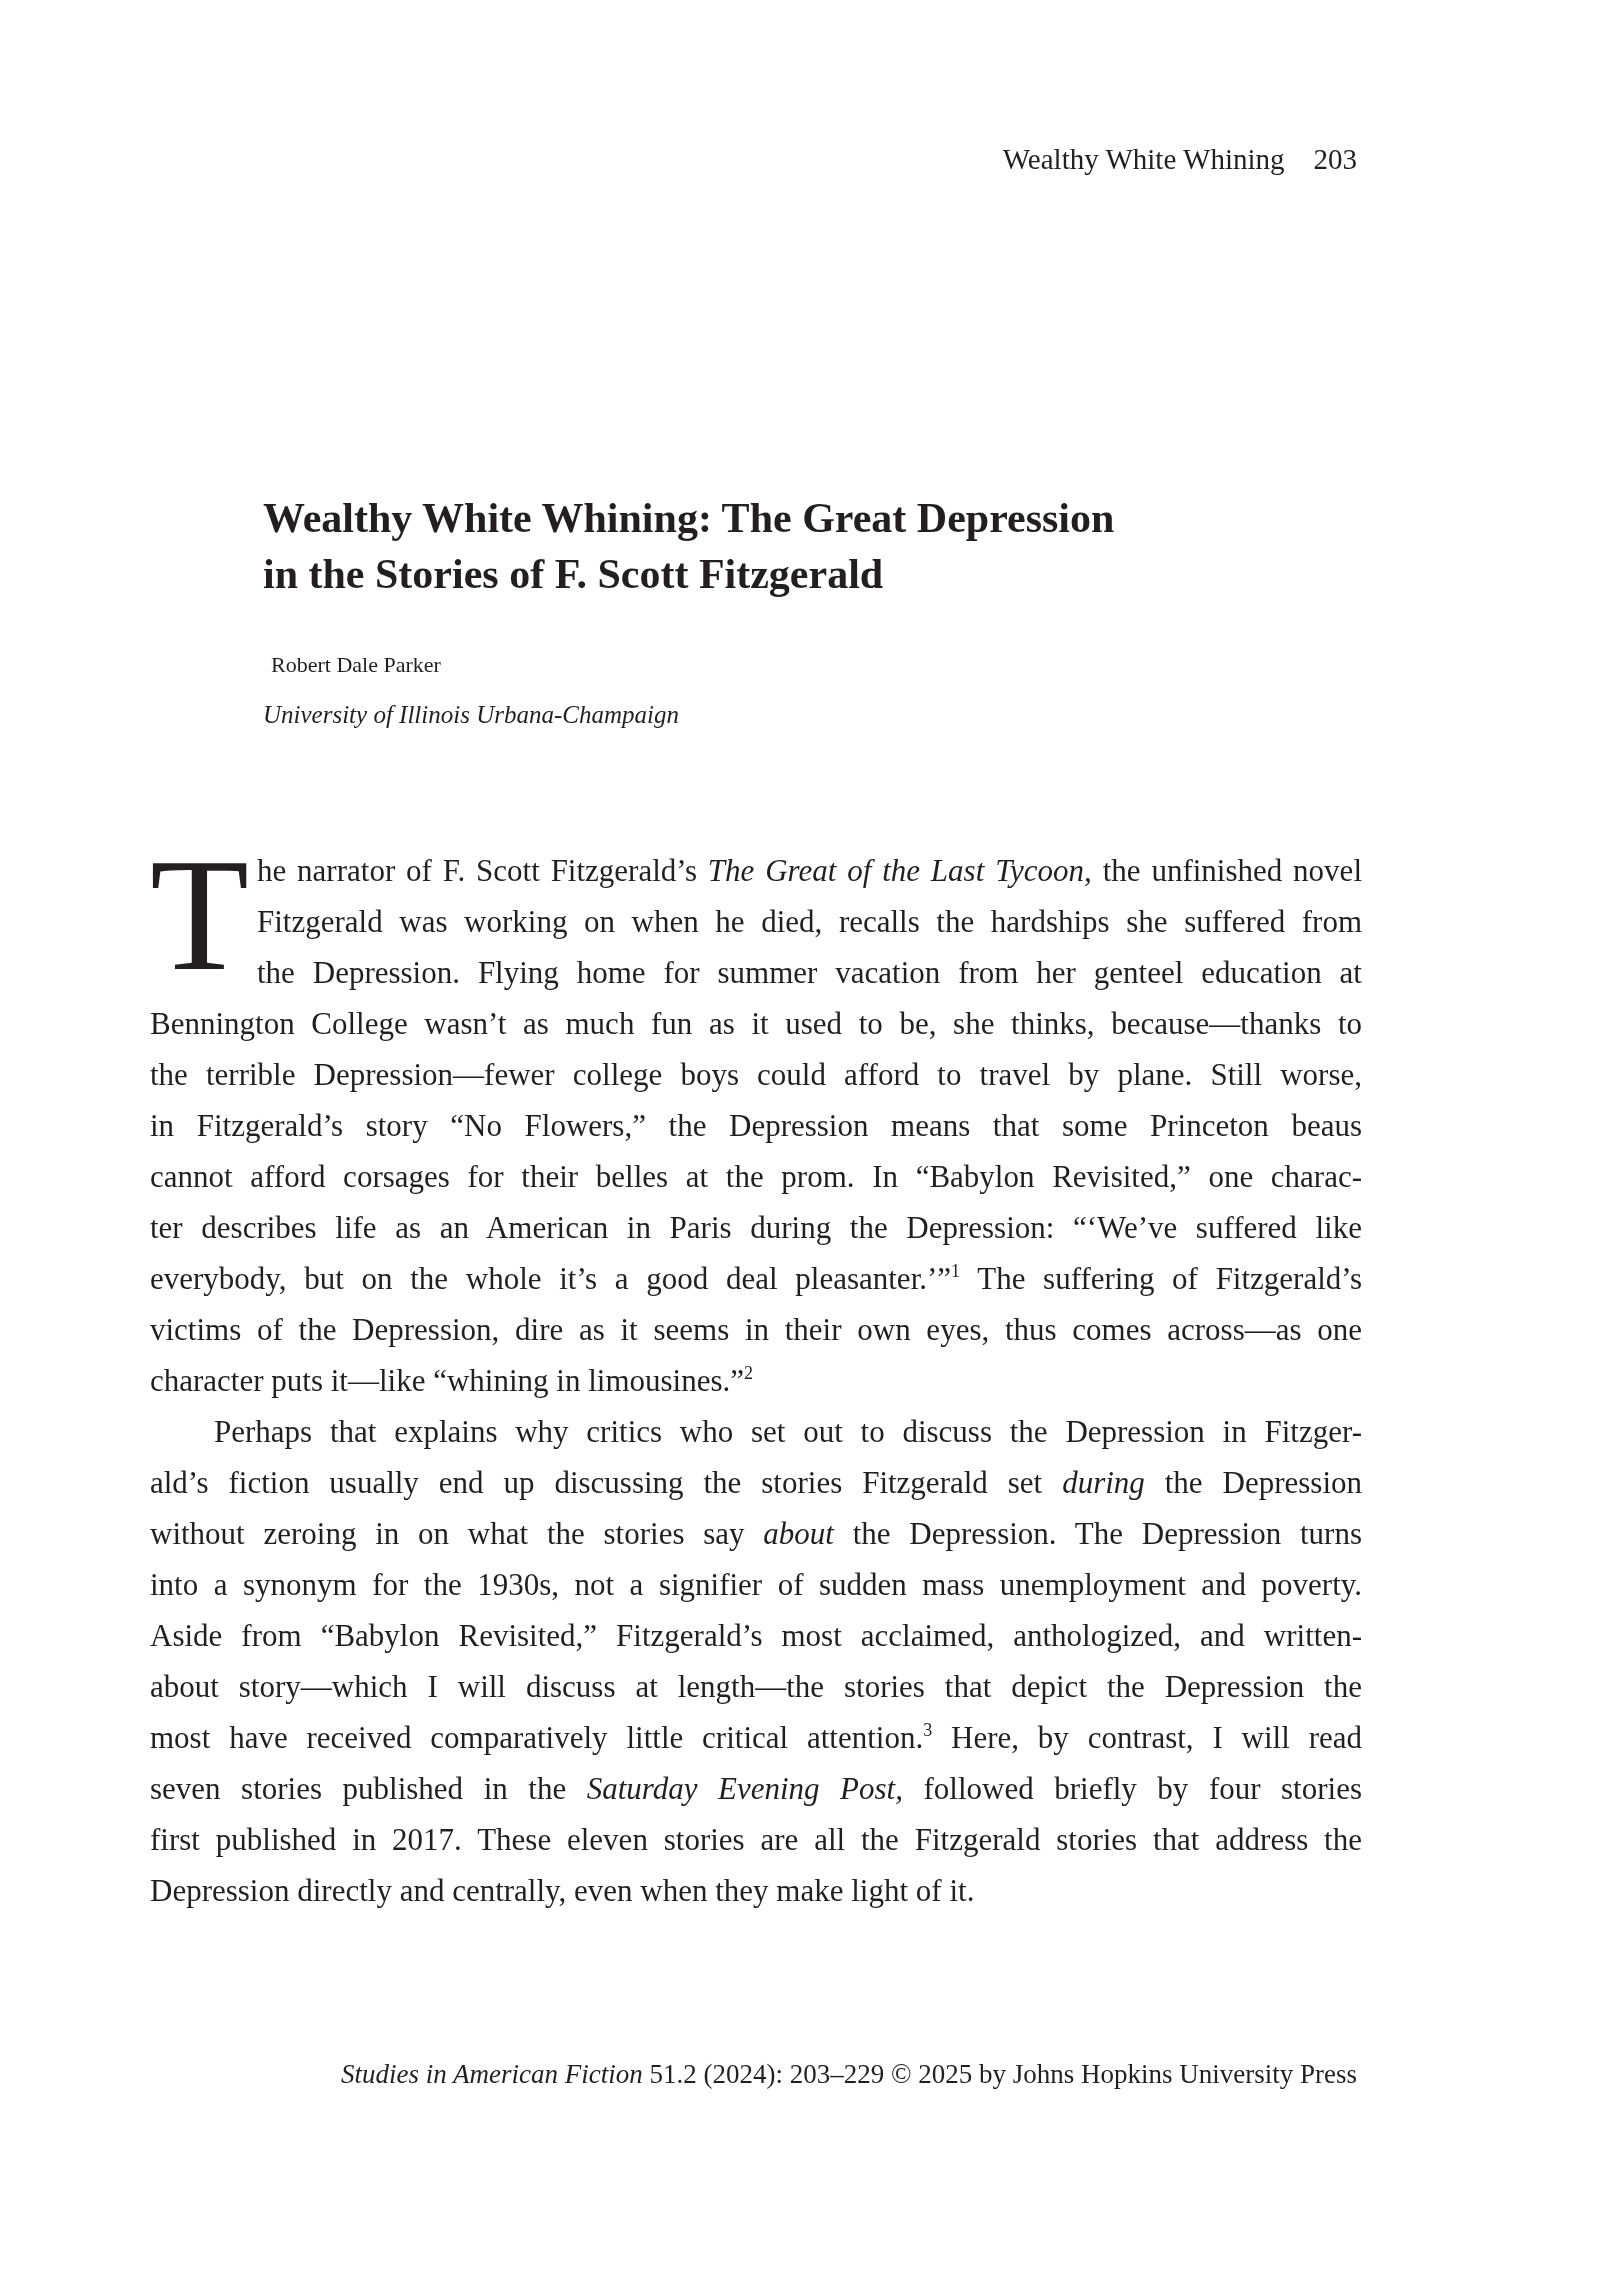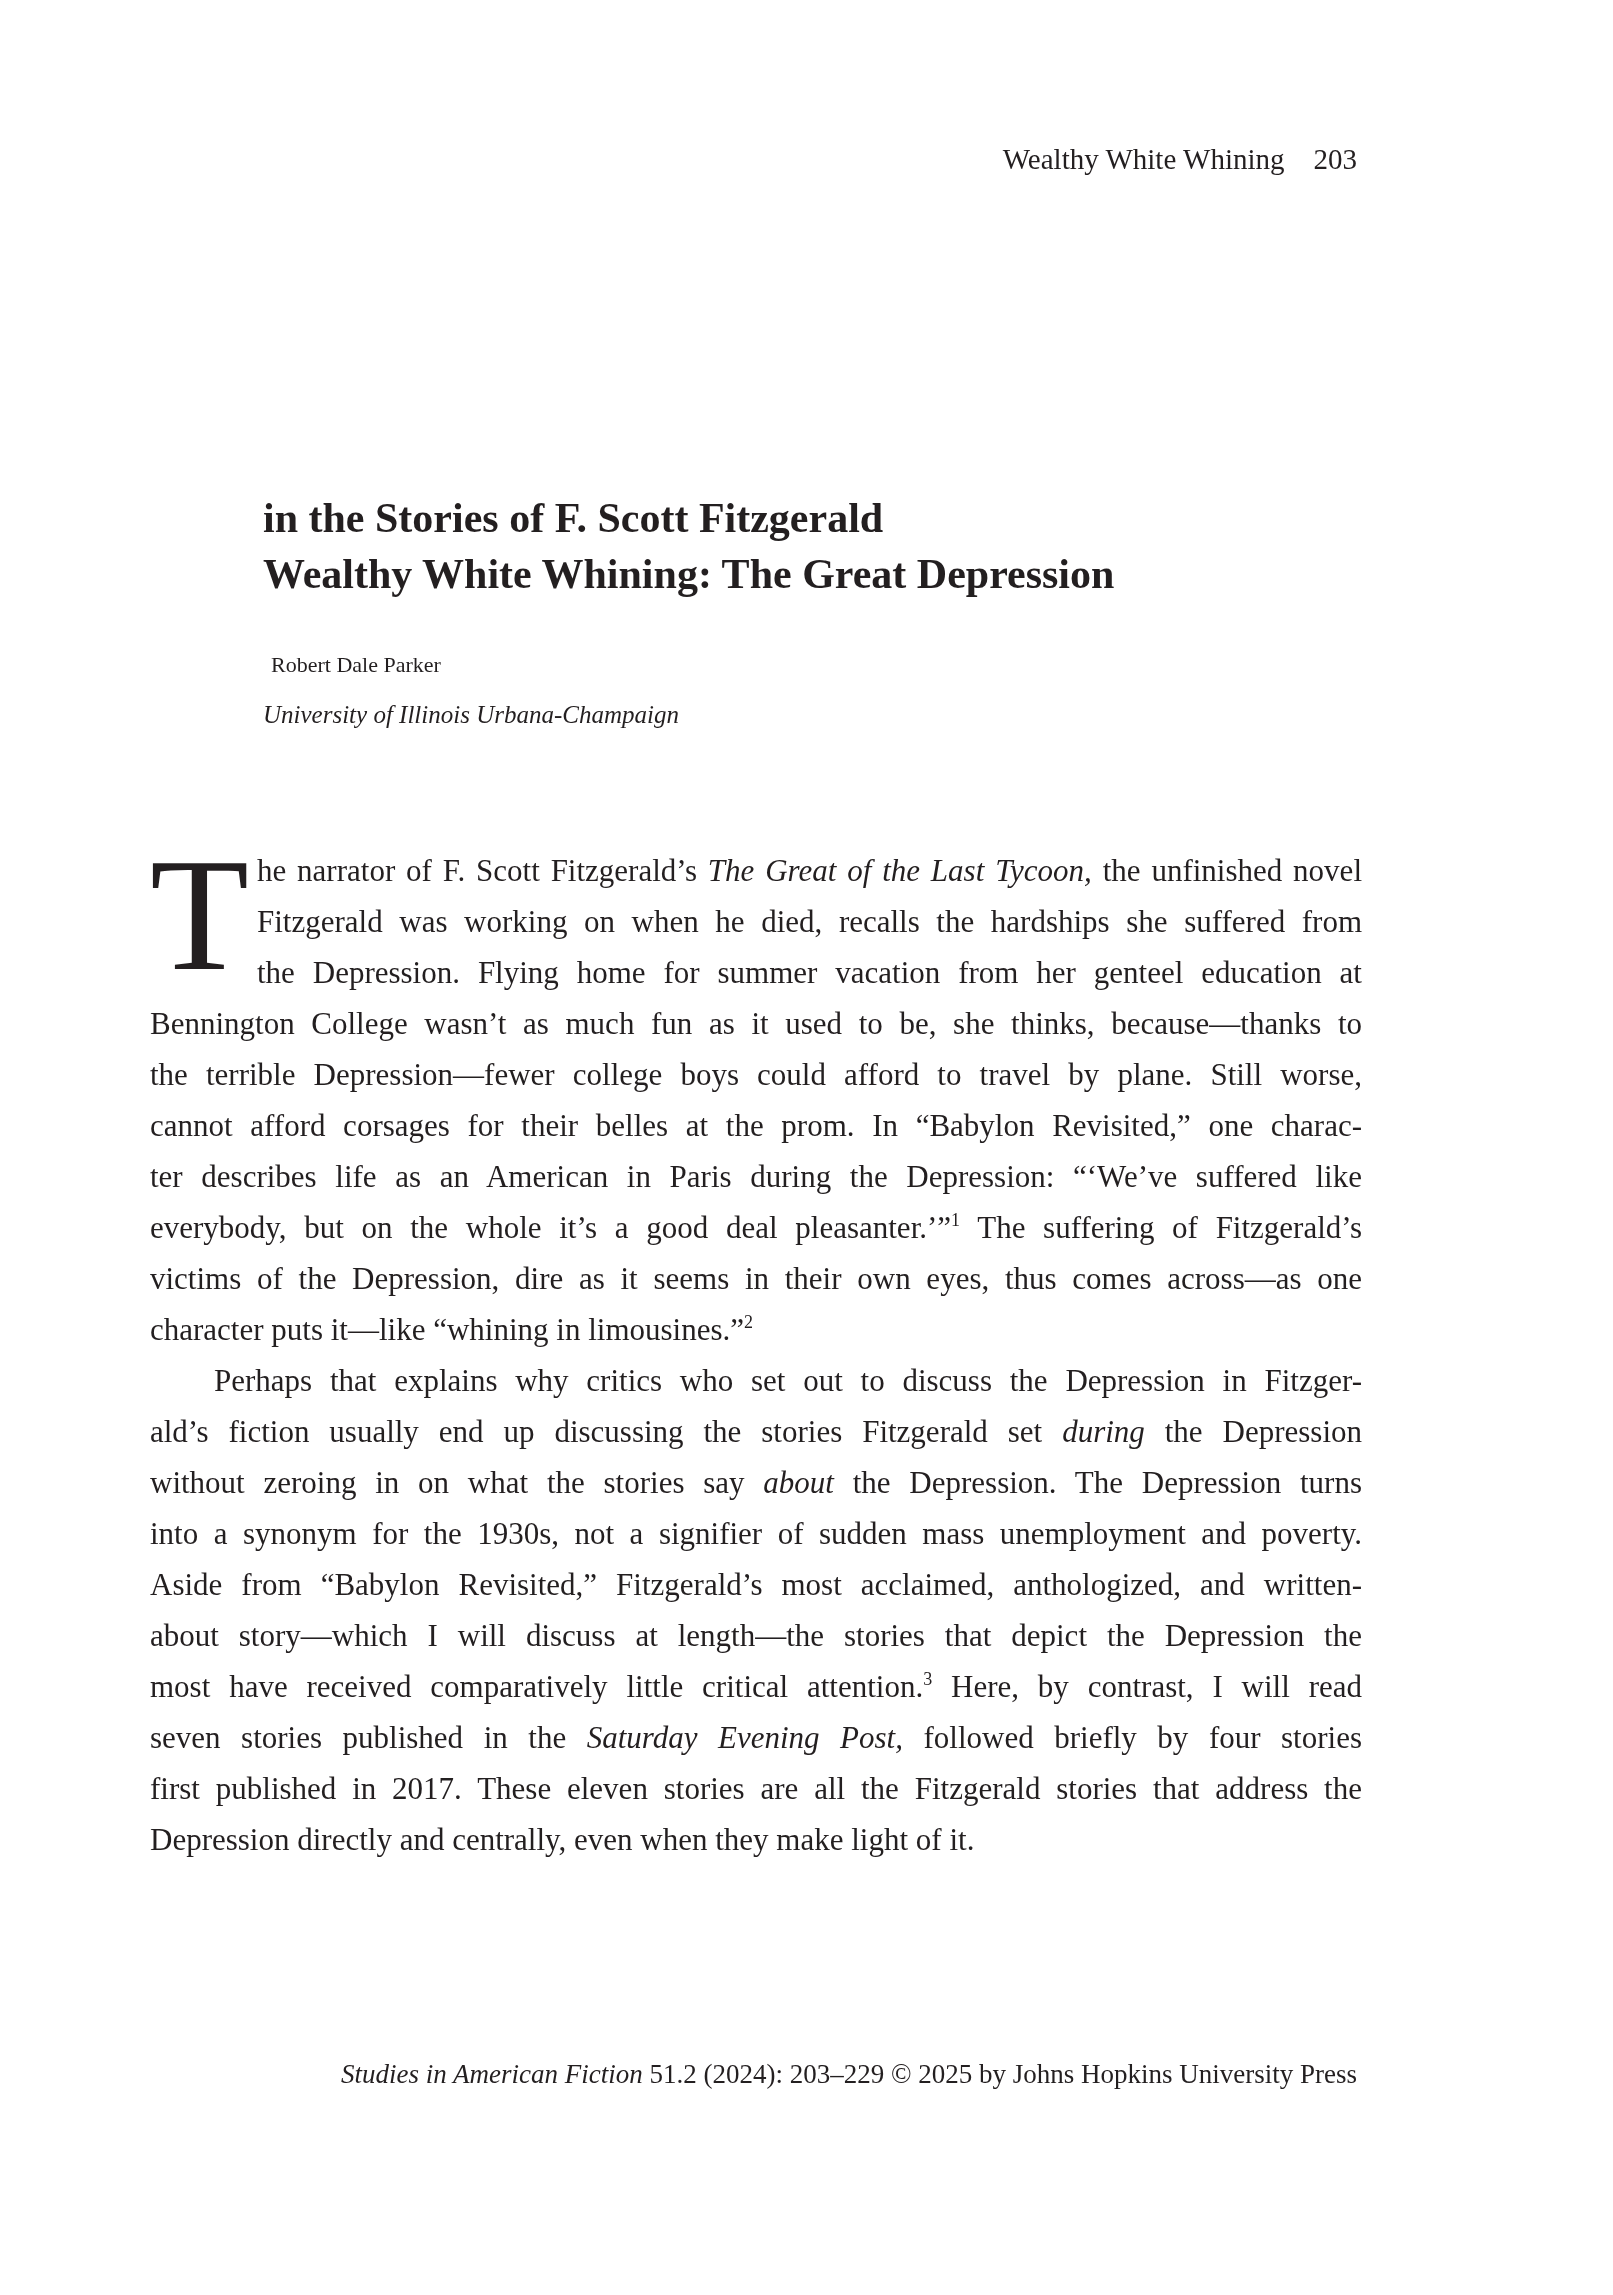--- a/index.html
+++ b/index.html
@@ -111,36 +111,37 @@
     .footer .journal { font-style: italic; }
   </style>
 </head>
 <body>
 
 <div class="running-head">
   <span class="rh-title">Wealthy White Whining</span><span class="rh-page">203</span>
 </div>
 
 <h1 class="article-title">
+  <div>Wealthy White Whining: The Great Depression</div>
   <div>in the Stories of F. Scott Fitzgerald</div>
-  <div>Wealthy White Whining: The Great Depression</div>
 </h1>
 
 <div class="author">Robert Dale Parker</div>
 <div class="affiliation">University of Illinois Urbana-Champaign</div>
 
 <div class="drop-cap">T</div>
 
 <div class="body-text">
   <div id="para1">
       <div class="line indent-drop"><span class="line-inner"><span>he narrator of F. Scott Fitzgerald’s </span><em>The Great of the Last Tycoon,</em><span> the unfinished novel</span></span></div>
       <div class="line indent-drop"><span class="line-inner"><span>Fitzgerald was working on when he died, recalls the hardships she suffered from</span></span></div>
       <div class="line indent-drop"><span class="line-inner"><span>the Depression. Flying home for summer vacation from her genteel education at</span></span></div>
       <div class="line"><span class="line-inner"><span>Bennington College wasn’t as much fun as it used to be, she thinks, because—thanks to</span></span></div>
       <div class="line"><span class="line-inner"><span>the terrible Depression—fewer college boys could afford to travel by plane. Still worse,</span></span></div>
+      <div class="line"><span class="line-inner"><span>in Fitzgerald’s story “No Flowers,” the Depression means that some Princeton beaus</span></span></div>
       <div class="line"><span class="line-inner"><span>cannot afford corsages for their belles at the prom. In “Babylon Revisited,” one charac-</span></span></div>
       <div class="line"><span class="line-inner"><span>ter describes life as an American in Paris during the Depression: “‘We’ve suffered like</span></span></div>
       <div class="line"><span class="line-inner"><span>everybody, but on the whole it’s a good deal pleasanter.’”</span><sup>1</sup><span> The suffering of Fitzgerald’s</span></span></div>
       <div class="line"><span class="line-inner"><span>victims of the Depression, dire as it seems in their own eyes, thus comes across—as one</span></span></div>
       <div class="line last"><span class="line-inner"><span>character puts it—like “whining in limousines.”</span><sup>2</sup></span></div>
     </div>
   <div id="para2">
       <div class="line indent-para"><span class="line-inner"><span>Perhaps that explains why critics who set out to discuss the Depression in Fitzger-</span></span></div>
       <div class="line"><span class="line-inner"><span>ald’s fiction usually end up discussing the stories Fitzgerald set </span><em>during</em><span> the Depression</span></span></div>
       <div class="line"><span class="line-inner"><span>without zeroing in on what the stories say </span><em>about</em><span> the Depression. The Depression turns</span></span></div>

